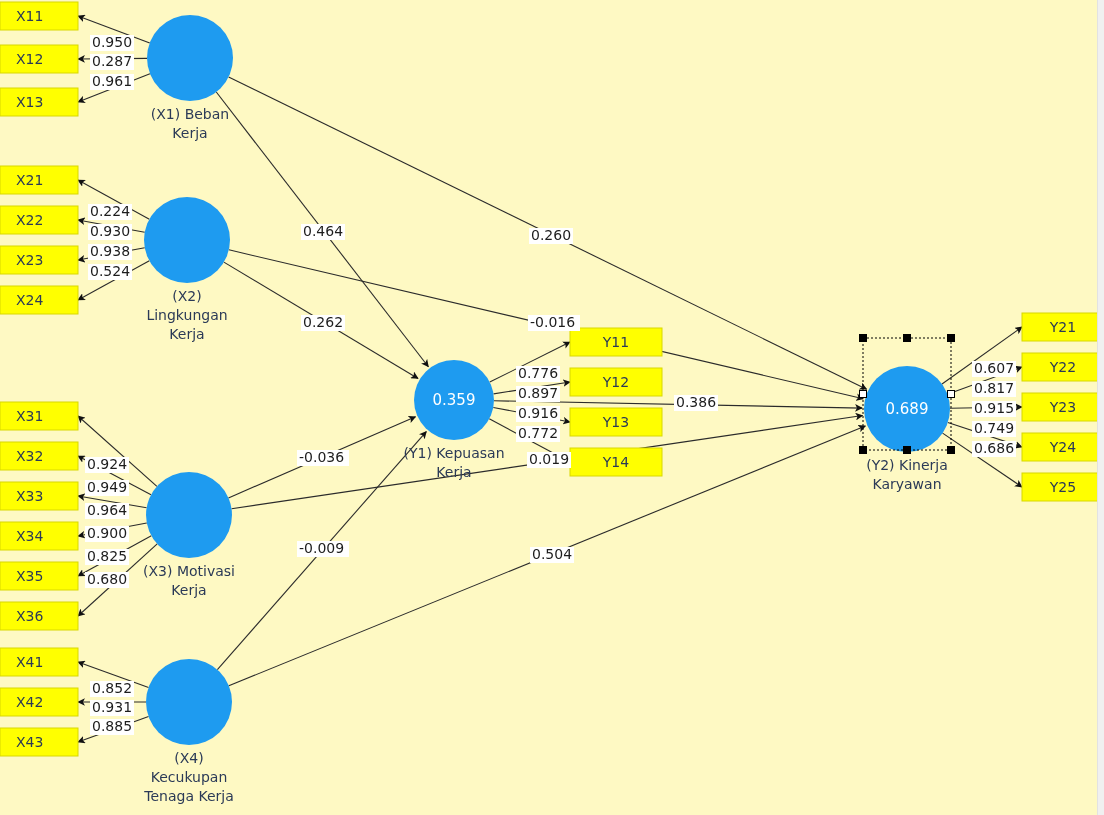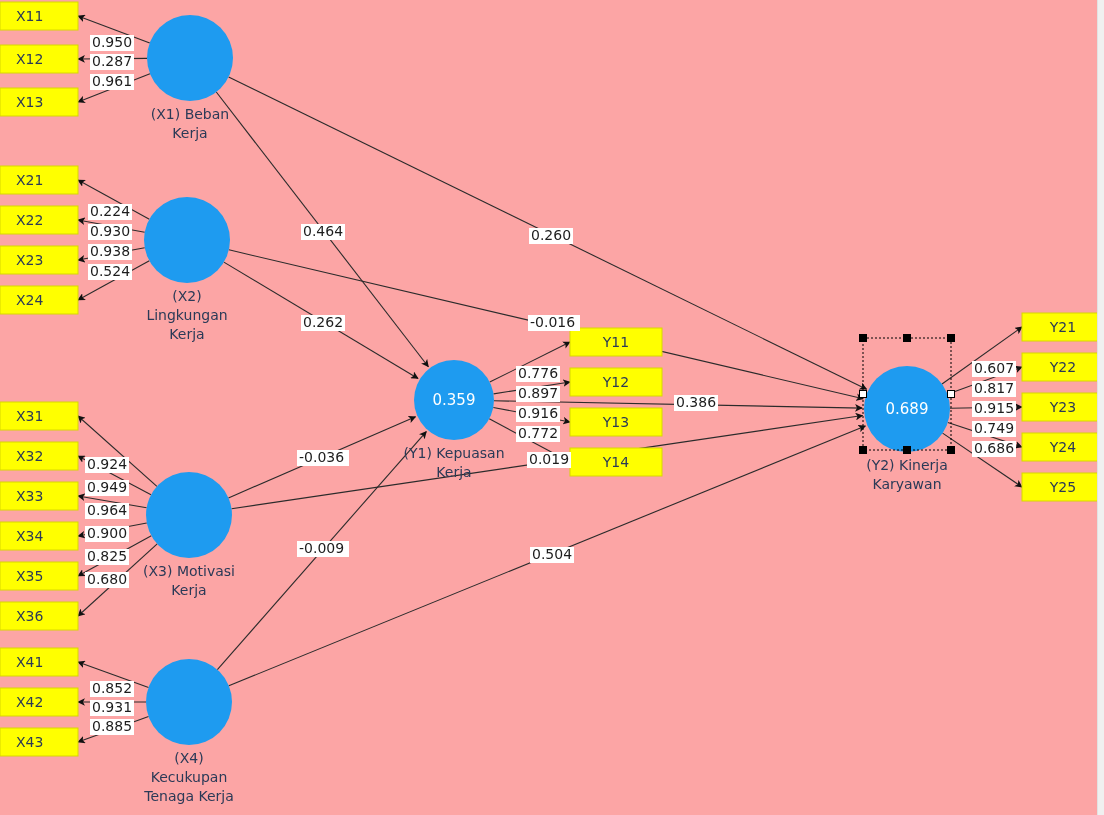--- a/index.html
+++ b/index.html
@@ -1,17 +1,17 @@
 <!DOCTYPE html>
 <html><head>
 <meta charset="utf-8">
 <style>
   html,body{margin:0;padding:0;background:#ffffff;}
   body{width:1104px;height:815px;overflow:hidden;font-family:"DejaVu Sans","Liberation Sans",sans-serif;}
-  #stage{position:relative;width:1104px;height:815px;background:#fca5a5;}
+  #stage{position:relative;width:1104px;height:815px;background:#fef9c3;}
   #edge-strip{position:absolute;top:0;right:0;width:6px;height:815px;background:#f0f0f0;border-left:1px solid #e2e2e2;}
   svg#diagram{position:absolute;top:0;left:0;width:1104px;height:815px;}
   .ind-box{fill:#ffff00;stroke:#d8d800;stroke-width:1;}
   .ind-label{font-family:"DejaVu Sans","Liberation Sans",sans-serif;font-size:14px;fill:#2b3a57;}
   .lv-circle{fill:#1e9bf0;stroke:none;}
   .lv-inner{font-family:"DejaVu Sans","Liberation Sans",sans-serif;font-size:15px;fill:#ffffff;text-anchor:middle;}
   .lv-caption{font-family:"DejaVu Sans","Liberation Sans",sans-serif;font-size:14px;fill:#2b3a57;text-anchor:middle;}
   .edge{stroke:#2b2b2b;stroke-width:1.1;fill:none;}
   .coef{font-family:"DejaVu Sans","Liberation Sans",sans-serif;font-size:14px;fill:#1d1d1d;}
   .handle-b{fill:#000000;stroke:#000000;stroke-width:1;}

